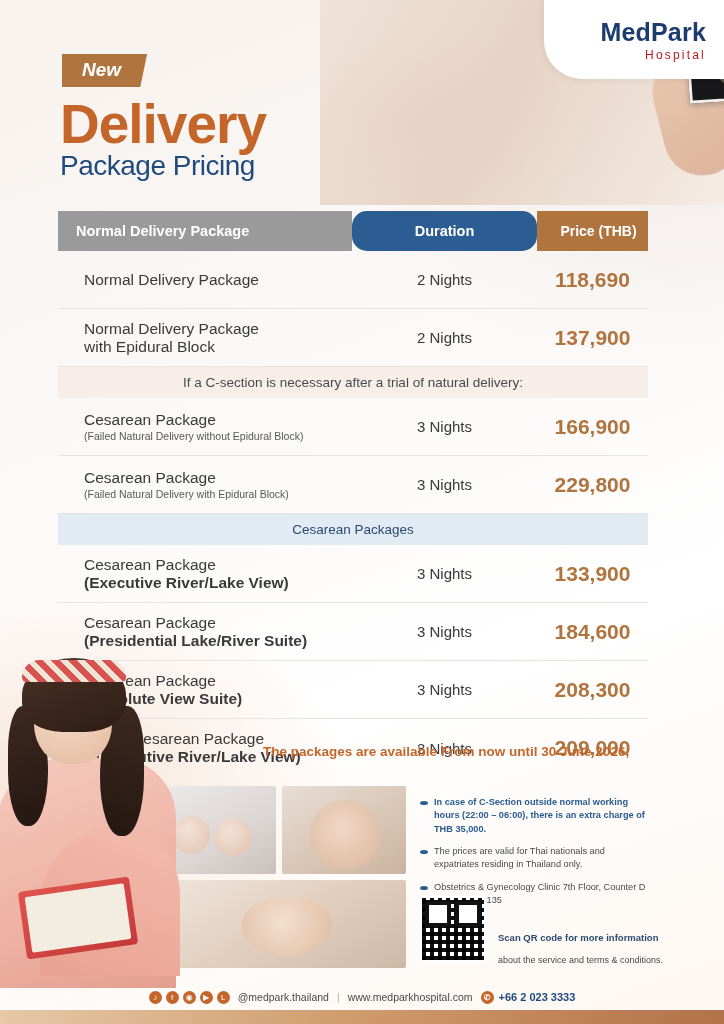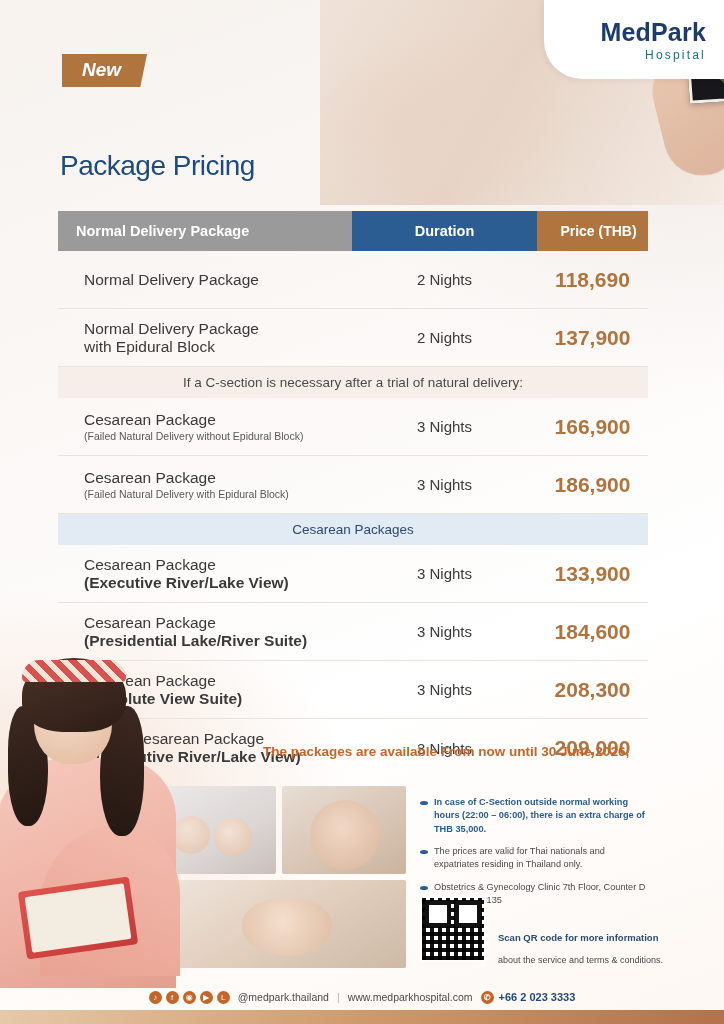--- a/index.html
+++ b/index.html
@@ -30,21 +30,21 @@
     background: #ffffff;
     border-bottom-left-radius: 38px;
     box-shadow: -2px 2px 6px rgba(0,0,0,0.05);
     display: flex; flex-direction: column;
     align-items: flex-end; justify-content: center;
     padding-right: 18px;
   }
   .logo-main { font-size: 25px; font-weight: bold; letter-spacing: .2px; }
   .logo-med { color: #1c3c6e; }
   .logo-park { color: #1c3c6e; }
-  .logo-sub { font-size: 12px; color: #0f766e; letter-spacing: 2.2px; margin-top: 1px;}
+  .logo-sub { font-size: 12px; color: #b91c1c; letter-spacing: 2.2px; margin-top: 1px;}
 
   
   .hero-photo {
     position: absolute;
     top: 0; left: 320px;
     width: 404px; height: 205px;
     background:
       radial-gradient(ellipse 200px 130px at 30% 60%, #e8d3c4 0%, rgba(232,211,196,0) 70%),
       linear-gradient(120deg,#f0e2d8 0%, #e6d2c4 45%, #f5ece4 100%);
     opacity: .95;
@@ -105,21 +105,21 @@
     width: 590px;
   }
   .thead { display: flex; height: 40px; }
   .th {
     display: flex; align-items: center;
     color: #ffffff;
     font-weight: bold;
     font-size: 14.5px;
   }
   .th-name { flex: 0 0 294px; background: #9a9a9a; padding-left: 18px; }
-  .th-dur  { flex: 0 0 185px; background: #2b5c92; justify-content: center; }
+  .th-dur  { flex: 0 0 185px; background: #2b5c92; justify-content: center; border-radius: 15px; }
   .th-price{ flex: 0 0 111px; background: #b0743f; justify-content: center; font-size: 14px; padding-left: 12px; }
 
   .row {
     display: flex;
     align-items: center;
     min-height: 58px;
     border-bottom: 1px solid #e7e3de;
   }
   .row.nb { border-bottom: none; }
   .c-name { flex: 0 0 294px; padding-left: 26px; color: #3a3a3a; }
@@ -258,20 +258,21 @@
   </div>
 
   <div class="logo-box">
     <div class="logo-main">
       <span class="logo-med">Med</span><span class="logo-park">Park</span>
     </div>
     <div class="logo-sub">Hospital</div>
   </div>
 
   <div class="new-badge">New</div>
+  <div class="title-1">Delivery</div>
   <div class="title-2">Package Pricing</div>
 
   <div class="table">
 
     <div class="thead">
       <div class="th th-name">Normal Delivery Package</div>
       <div class="th th-dur">Duration</div>
       <div class="th th-price">Price (THB)</div>
     </div>
 
@@ -302,21 +303,21 @@
       <div class="c-dur">3 Nights</div>
       <div class="c-price">166,900</div>
     </div>
 
     <div class="row">
       <div class="c-name">
         <div class="ln1">Cesarean Package</div>
         <div class="ln2">(Failed Natural Delivery with Epidural Block)</div>
       </div>
       <div class="c-dur">3 Nights</div>
-      <div class="c-price">186,900</div>
+      <div class="c-price">229,800</div>
     </div>
 
     <div class="band band-blue">Cesarean Packages</div>
 
     <div class="row">
       <div class="c-name">
         <div class="ln1">Cesarean Package</div>
         <div class="ln1 b">(Executive River/Lake View)</div>
       </div>
       <div class="c-dur">3 Nights</div>

